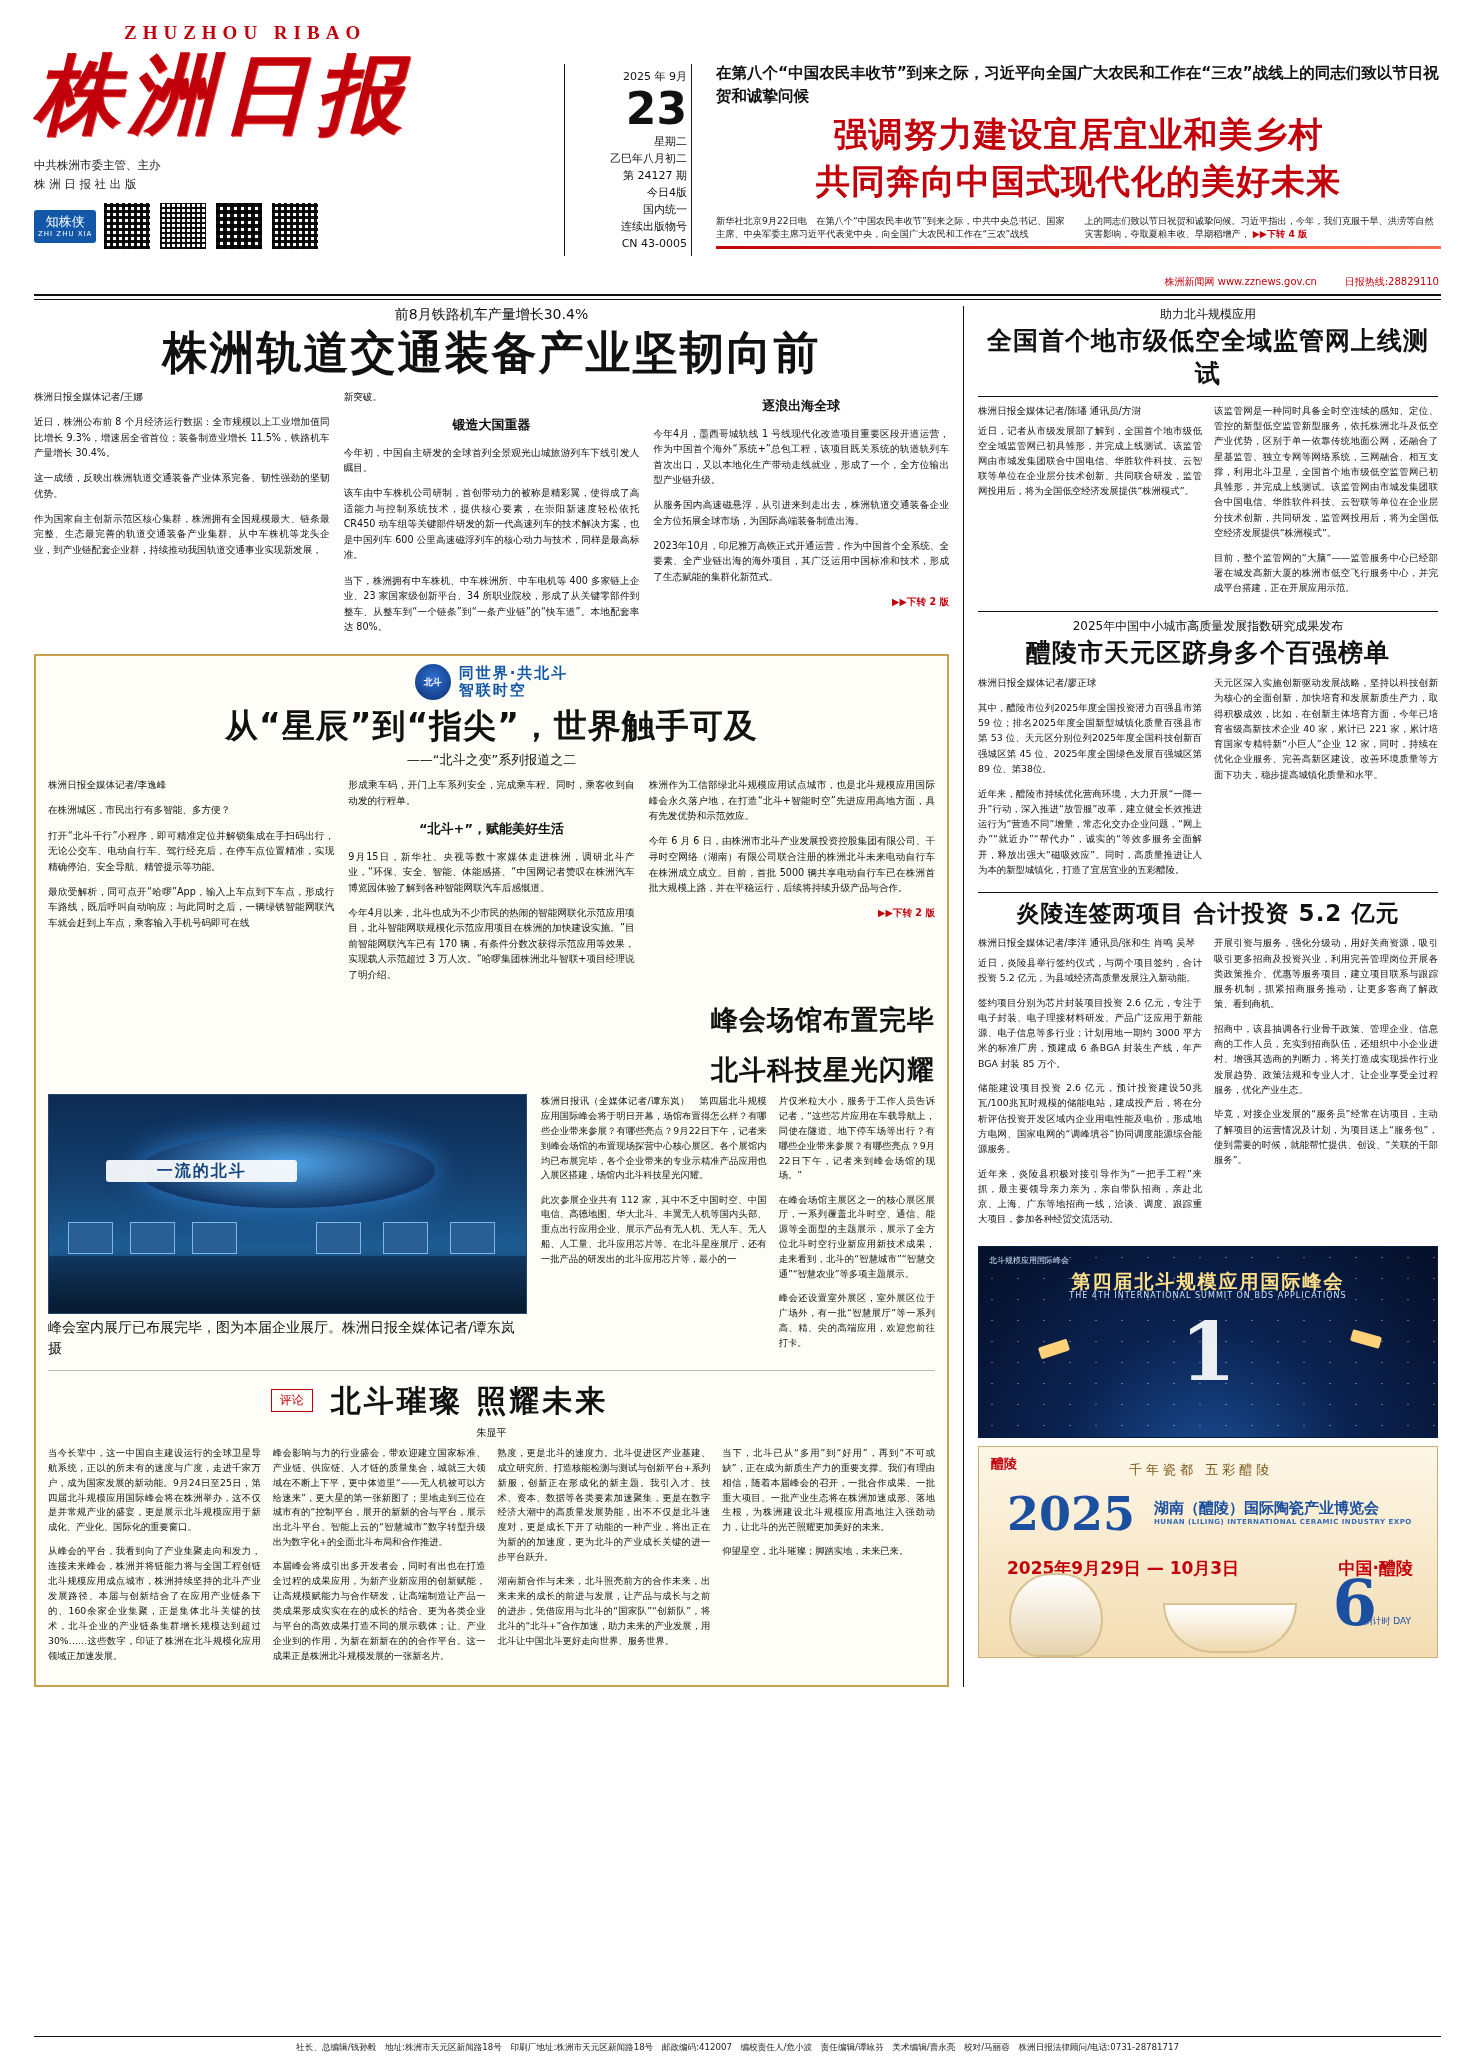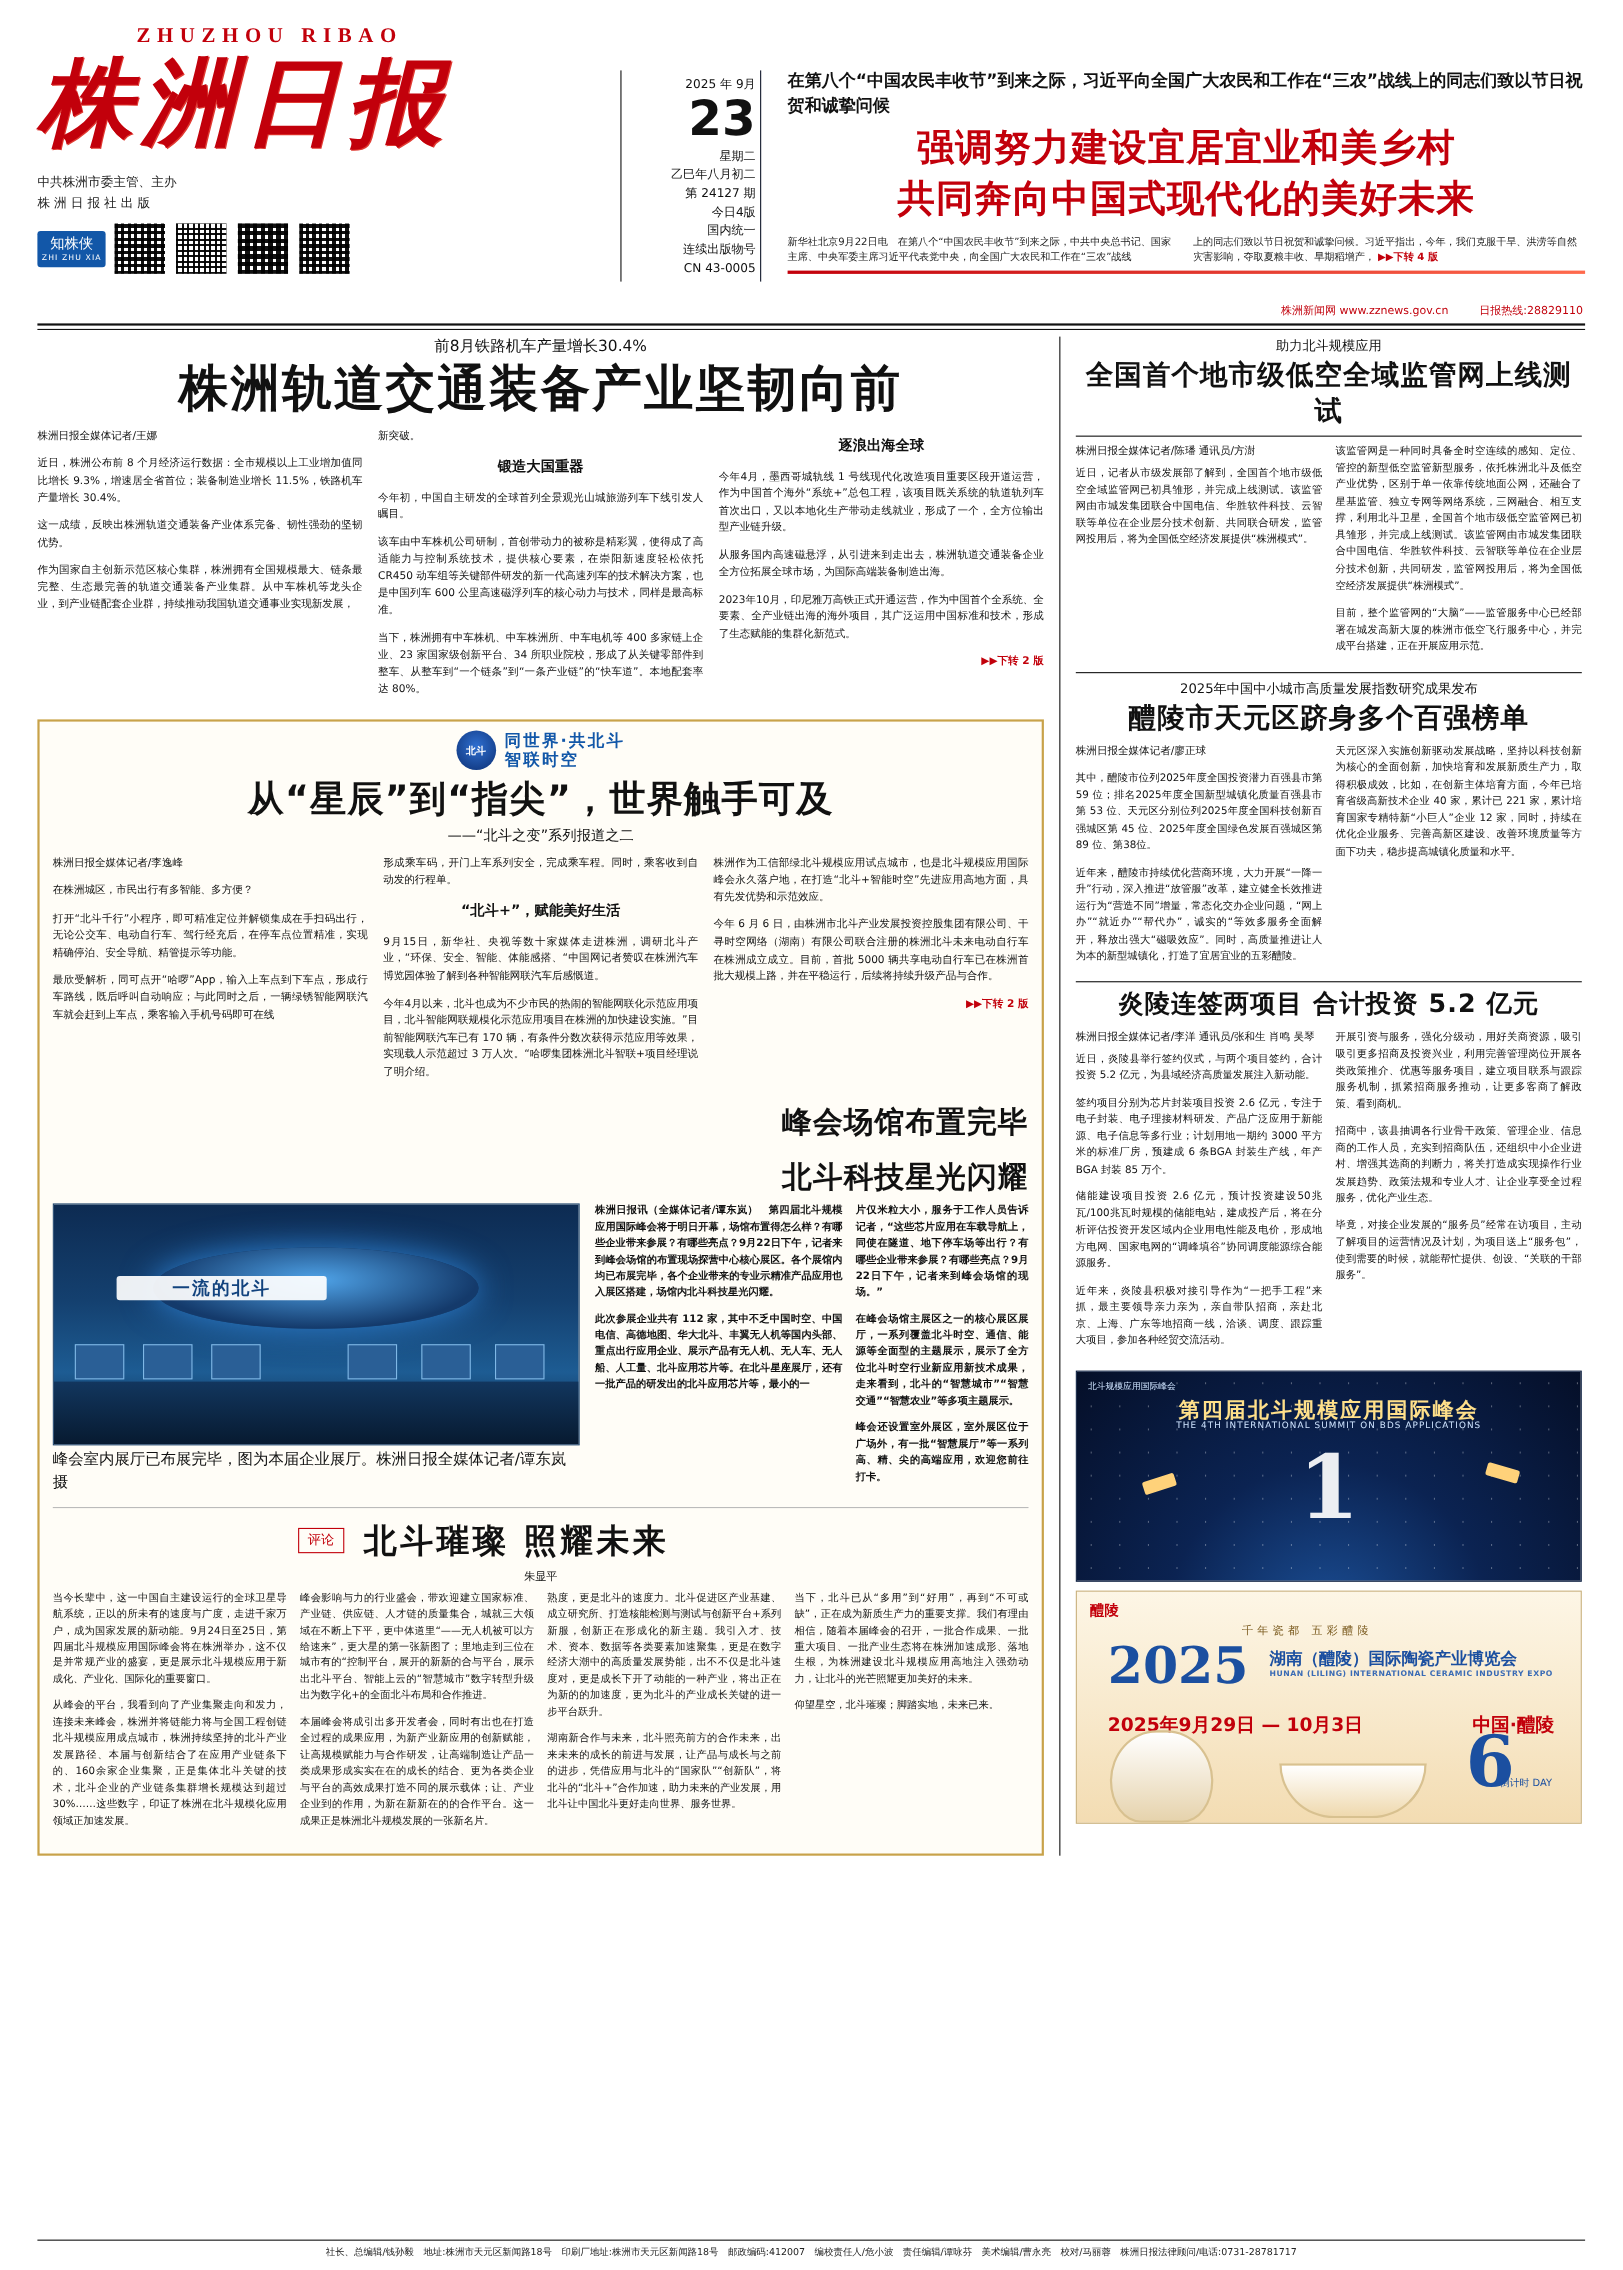--- a/index.html
+++ b/index.html
@@ -111,21 +111,21 @@
   .ad1 .stars{position:absolute;inset:0;background-image:radial-gradient(#fff 1px,transparent 1px);background-size:26px 21px;opacity:.35;}
   .ad1 .t-en{position:absolute;top:44px;width:100%;text-align:center;color:#cfe4ff;font-size:8px;letter-spacing:1px;}
   .ad1 .t-cn{position:absolute;top:22px;width:100%;text-align:center;color:#ffe08a;font-size:19px;font-weight:bold;letter-spacing:2px;}
   .ad1 .num{position:absolute;left:50%;top:58px;transform:translateX(-50%);font-size:80px;font-weight:bold;color:#ffffff;opacity:.92;font-family:"DejaVu Serif",serif;}
   .ad1 .sat{position:absolute;width:30px;height:12px;background:#ffd27a;border-radius:2px;}
   .ad1 .logo{position:absolute;left:10px;top:8px;color:#cfe4ff;font-size:8px;}
 
   .ad2{margin-top:8px;height:210px;position:relative;overflow:hidden;border:1px solid #c9b07a;
     background:linear-gradient(180deg,#fdf6e6 0%,#f7e7c8 60%,#f3dcb2 100%);}
   .ad2 .brand{position:absolute;left:12px;top:8px;font-size:13px;color:#c2000b;font-weight:bold;}
-  .ad2 .slogan{position:absolute;left:150px;top:28px;font-size:10px;color:#7a5a1e;letter-spacing:4px;}
+  .ad2 .slogan{position:absolute;left:150px;top:14px;font-size:13px;color:#7a5a1e;letter-spacing:4px;}
   .ad2 .year{position:absolute;left:28px;top:40px;font-size:46px;font-weight:bold;color:#1b4fa0;font-family:"DejaVu Serif",serif;}
   .ad2 .name{position:absolute;left:175px;top:52px;font-size:15px;color:#1b4fa0;font-weight:bold;}
   .ad2 .name small{display:block;font-size:7px;letter-spacing:.5px;color:#3a6bb5;}
   .ad2 .dates{position:absolute;left:28px;top:110px;font-size:17px;font-weight:bold;color:#c2000b;}
   .ad2 .place{position:absolute;right:24px;top:110px;font-size:17px;font-weight:bold;color:#c2000b;}
   .ad2 .six{position:absolute;right:60px;top:118px;font-size:64px;font-weight:bold;color:#1b4fa0;font-family:"DejaVu Serif",serif;}
   .ad2 .days{position:absolute;right:26px;top:168px;font-size:9px;color:#1b4fa0;}
   .ad2 .vase{position:absolute;left:30px;bottom:0;width:90px;height:80px;border-radius:45% 45% 30% 30%/55% 55% 45% 45%;
      background:linear-gradient(180deg,#fff,#e6d3ad);border:2px solid #d8c190;}
   .ad2 .bowl{position:absolute;right:140px;bottom:4px;width:130px;height:46px;border-radius:0 0 70px 70px;
@@ -264,21 +264,21 @@
               <div class="floor"></div>
               <div class="booth" style="left:4%"></div>
               <div class="booth" style="left:17%"></div>
               <div class="booth" style="left:30%"></div>
               <div class="booth" style="left:56%"></div>
               <div class="booth" style="left:70%"></div>
               <div class="booth" style="left:84%"></div>
             </div>
             <div class="cap">峰会室内展厅已布展完毕，图为本届企业展厅。株洲日报全媒体记者/谭东岚 摄</div>
           </div>
-          <div style="flex:1;display:flex;gap:12px;font-size:9.3px;line-height:1.6;text-align:justify;font-weight:bold;">
+          <div style="flex:1;display:flex;gap:12px;font-size:9.3px;line-height:1.6;text-align:justify;">
             <div>
               <p style="margin-top:0">株洲日报讯（全媒体记者/谭东岚）　第四届北斗规模应用国际峰会将于明日开幕，场馆布置得怎么样？有哪些企业带来参展？有哪些亮点？9月22日下午，记者来到峰会场馆的布置现场探营中心核心展区。各个展馆内均已布展完毕，各个企业带来的专业示精准产品应用也入展区搭建，场馆内北斗科技星光闪耀。</p>
               <p>此次参展企业共有 112 家，其中不乏中国时空、中国电信、高德地图、华大北斗、丰翼无人机等国内头部、重点出行应用企业、展示产品有无人机、无人车、无人船、人工量、北斗应用芯片等。在北斗星座展厅，还有一批产品的研发出的北斗应用芯片等，最小的一</p>
             </div>
             <div>
               <p style="margin-top:0">片仅米粒大小，服务于工作人员告诉记者，“这些芯片应用在车载导航上，同使在隧道、地下停车场等出行？有哪些企业带来参展？有哪些亮点？9月22日下午，记者来到峰会场馆的现场。”</p>
               <p>在峰会场馆主展区之一的核心展区展厅，一系列覆盖北斗时空、通信、能源等全面型的主题展示，展示了全方位北斗时空行业新应用新技术成果，走来看到，北斗的“智慧城市”“智慧交通”“智慧农业”等多项主题展示。</p>
               <p>峰会还设置室外展区，室外展区位于广场外，有一批“智慧展厅”等一系列高、精、尖的高端应用，欢迎您前往打卡。</p>
             </div>
           </div>

